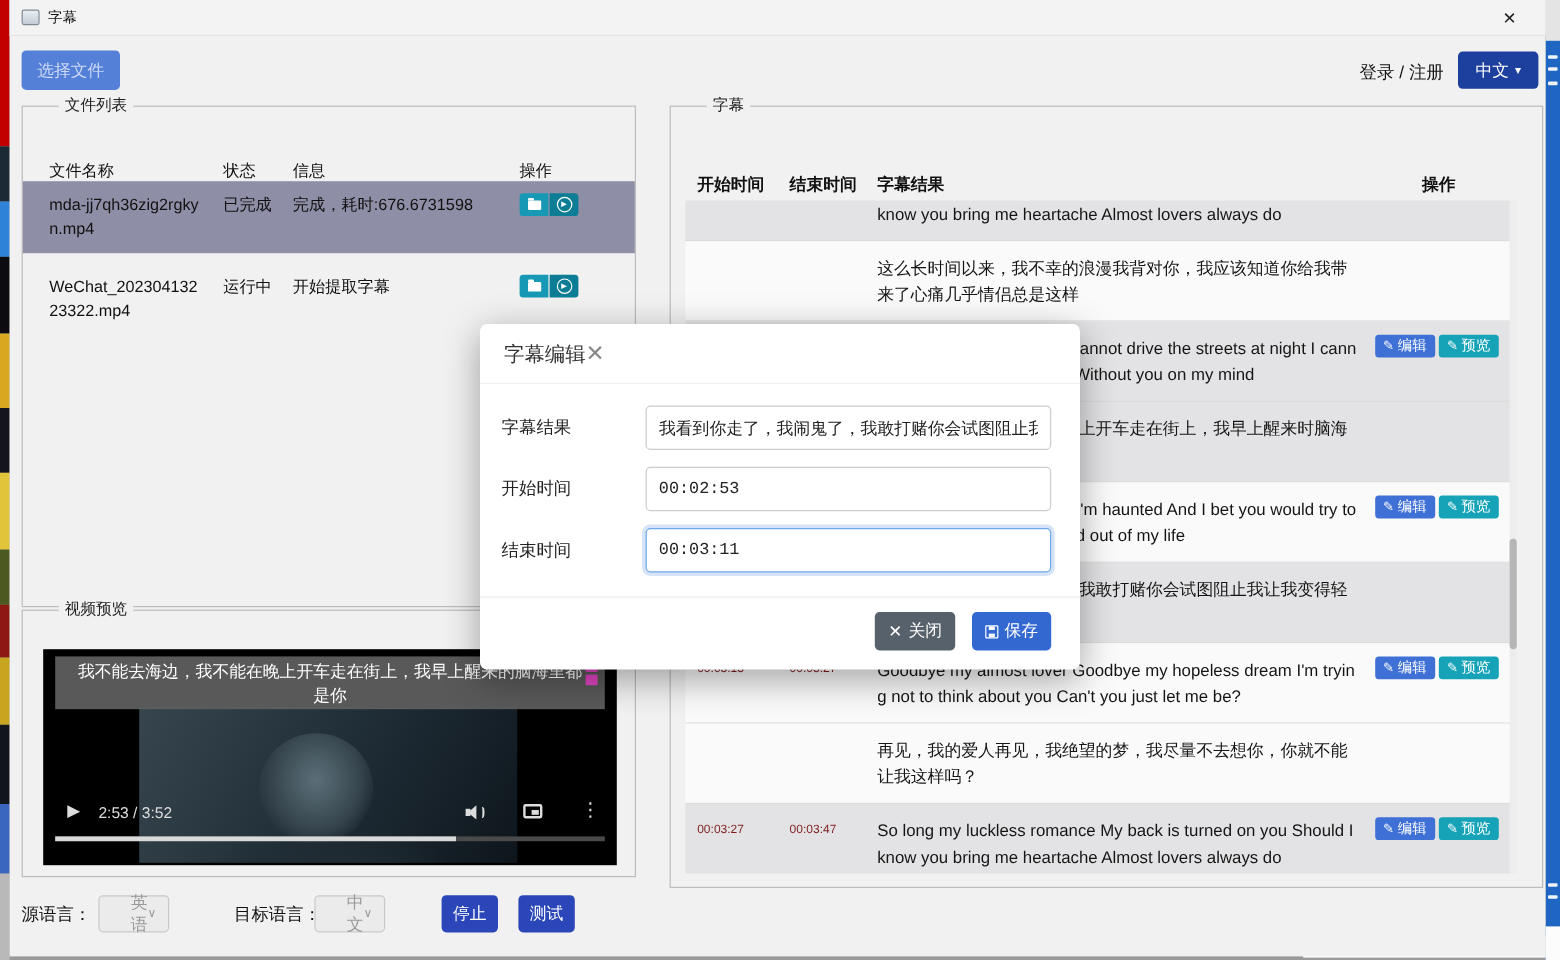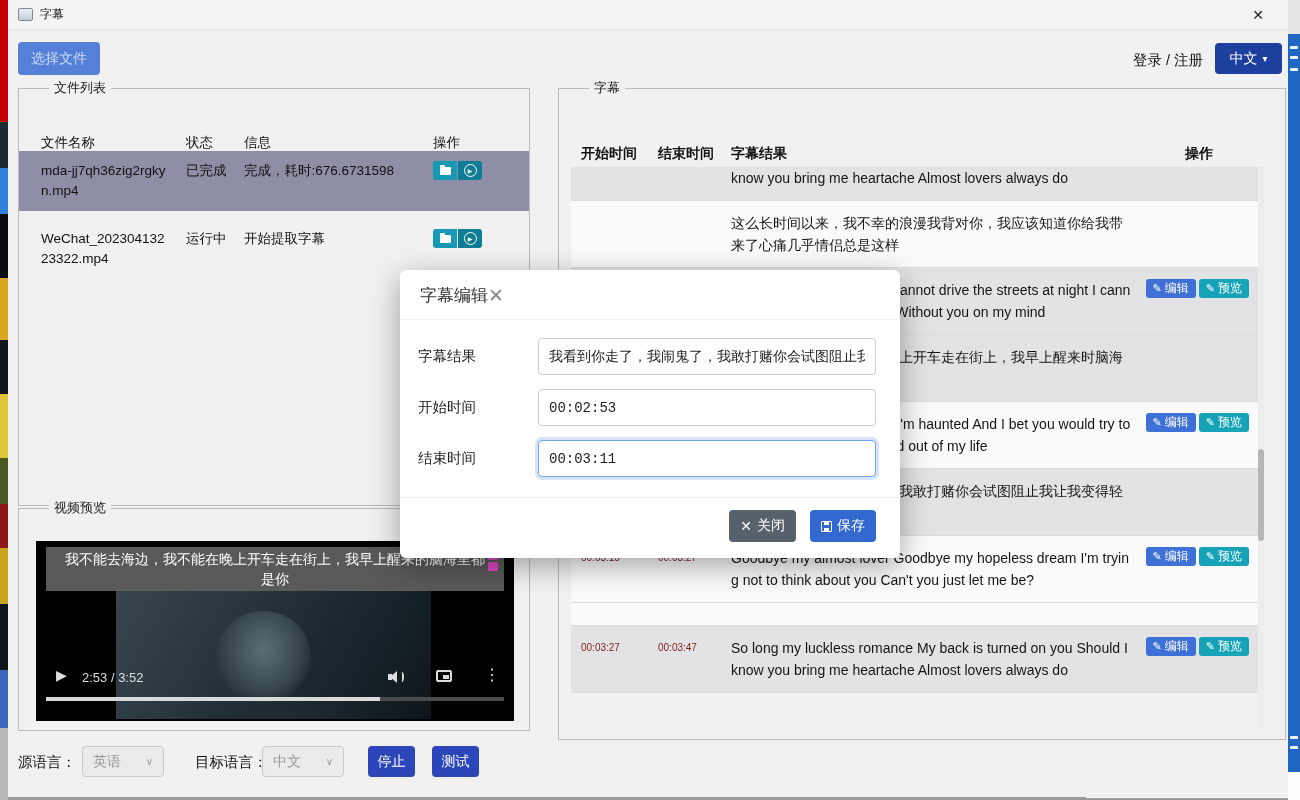--- a/index.html
+++ b/index.html
@@ -82,21 +82,21 @@
   .v-vol .wave{position:absolute;left:11px;top:3px;width:5px;height:10px;border-right:2px solid #ddd;border-radius:50%}
   .v-pip{position:absolute;left:400px;top:129px;width:16px;height:12px;border:2px solid #ddd;border-radius:2px;cursor:pointer}
   .v-pip i{position:absolute;right:1px;bottom:1px;width:6px;height:4px;background:#ddd;display:block}
   .v-dots{position:absolute;left:448px;top:124px;color:#ddd;font-size:16px;background:none;border:none;cursor:pointer}
   .v-seek{position:absolute;left:10px;top:156px;width:458px;height:4px;background:#4a4a4a;cursor:pointer}
   .v-seek .played{height:4px;width:73%;background:#d9d9d9}
 
   
   .lang-label{position:absolute;top:753px;font-size:14.5px;color:#111}
   .src-label{left:10px}.tgt-label{left:187px}
-  .sel{position:absolute;top:746px;width:82px;height:31px;background:#ebebeb;border:1px solid #c9c9c9;border-radius:4px;display:flex;align-items:center;justify-content:space-between;padding:0 10px;color:#9a9a9a;font-size:14px;cursor:default}
+  .sel{position:absolute;top:746px;width:59px;height:31px;background:#ebebeb;border:1px solid #c9c9c9;border-radius:4px;display:flex;align-items:center;justify-content:space-between;padding:0 26px;color:#9a9a9a;font-size:14px;cursor:default}
   .sel .chev{font-size:10px;color:#999}
   .sel-src{left:74px}.sel-tgt{left:254px}
   .bbtn{position:absolute;top:746px;width:47px;height:31px;background:#2a46b8;border:none;border-radius:4px;color:#fff;font-size:14px;cursor:pointer}
   .btn-stop{left:360px}.btn-test{left:424px}
 
   
   .sub-status{position:absolute;left:14px;top:30px;font-size:14.5px;color:#111}
   .sub-head{position:absolute;left:12px;top:56px;width:688px;display:grid;grid-template-columns:77px 73px 408px 1fr;padding-left:10px;font-size:14px;font-weight:bold;color:#111}
   .sub-head .ops-h{text-align:center}
   .subs-scroll{position:absolute;left:12px;top:78px;width:688px;height:561px;overflow:hidden}
@@ -352,20 +352,21 @@
               <button class="sbtn preview">
                   <span class="bicon">✎</span>
                   <span>预览</span>
                 </button>
             </span>
           </div>
 
           <div class="srow light">
             <span class="stime"></span>
             <span class="stime"></span>
+            <span class="stext">再见，我的爱人再见，我绝望的梦，我尽量不去想你，你就不能让我这样吗？</span>
             <span class="sops"></span>
           </div>
 
           <div class="srow shade">
             <span class="stime">00:03:27</span>
             <span class="stime">00:03:47</span>
             <span class="stext">So long my luckless romance My back is turned on you Should I know you bring me heartache Almost lovers always do</span>
             <span class="sops">
               <button class="sbtn edit">
                   <span class="bicon">✎</span>

